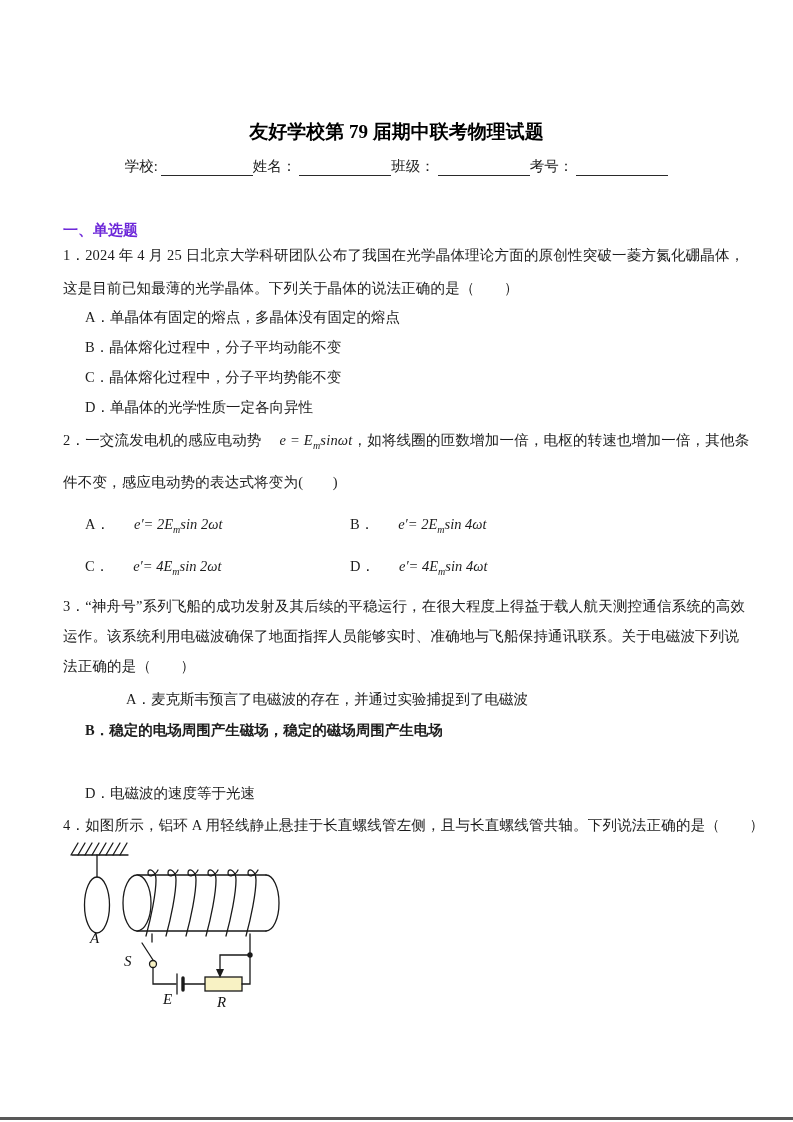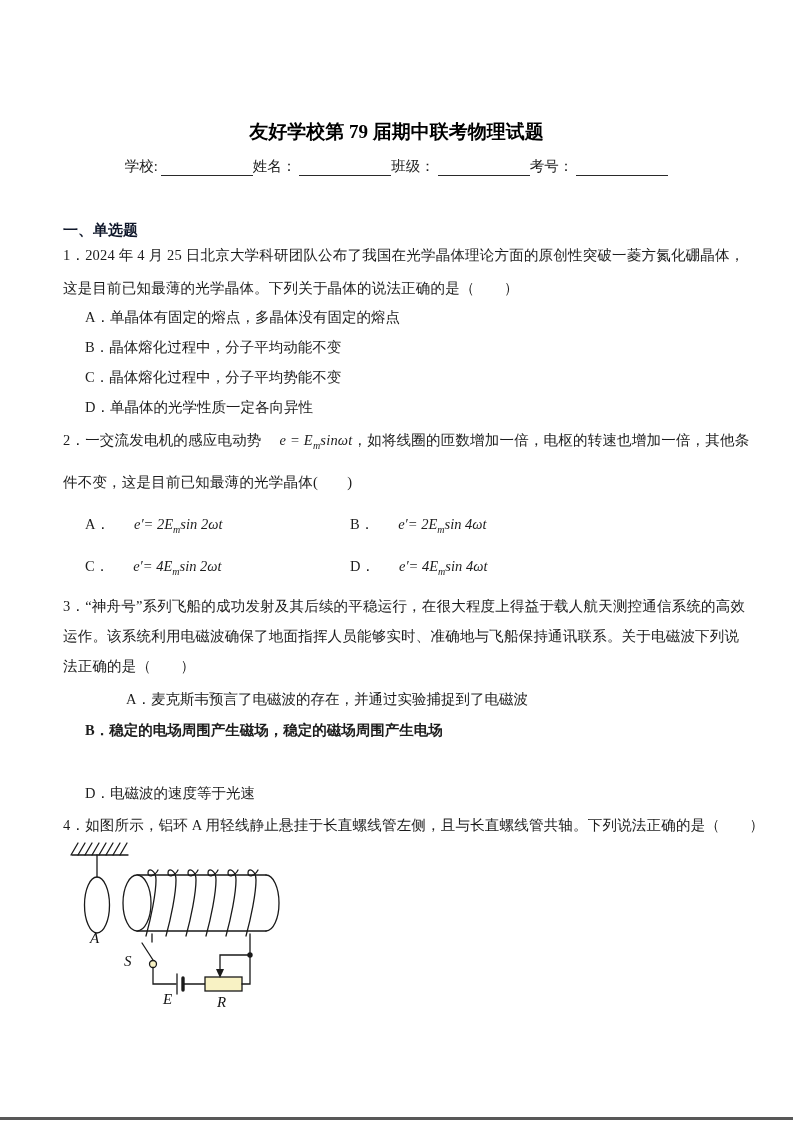--- a/index.html
+++ b/index.html
@@ -19,21 +19,21 @@
   .header-fields{
     left:0;top:157px;width:100%;
     display:flex;justify-content:center;align-items:center;
     font-size:14.5px;
   }
   .field{display:flex;align-items:flex-end;}
   .blank{
     display:inline-block;width:92px;height:15px;
     border-bottom:1.5px solid #2a2a2a;margin-left:3px;
   }
-  .section-heading{left:63px;top:221px;font-weight:bold;font-size:15px;color:#0f172a;}
+  .section-heading{left:63px;top:221px;font-weight:bold;font-size:15px;color:#6d28d9;}
   .bodyline{font-size:14.5px;letter-spacing:0.2px;}
   .opt{font-size:14.5px;}
   .math{font-style:italic;margin-left:18px;}
   .math sub{font-size:10px;font-style:italic;}
   .opt-label{font-style:normal;margin-right:6px;}
   .bottom-divider{
     left:0;top:1117px;width:793px;height:3px;background:#585858;
   }
   svg text{font-family:"Liberation Serif","DejaVu Serif",serif;font-style:italic;font-size:15px;fill:#111;}
 </style>
@@ -68,21 +68,21 @@
   <div class="abs bodyline" style="left:63px;top:246px;">1．2024 年 4 月 25 日北京大学科研团队公布了我国在光学晶体理论方面的原创性突破一菱方氮化硼晶体，</div>
   <div class="abs bodyline" style="left:63px;top:279px;">这是目前已知最薄的光学晶体。下列关于晶体的说法正确的是（　　）</div>
   <div class="abs opt" style="left:85px;top:308px;">A．单晶体有固定的熔点，多晶体没有固定的熔点</div>
   <div class="abs opt" style="left:85px;top:368px;">C．晶体熔化过程中，分子平均势能不变</div>
   <div class="abs opt" style="left:85px;top:338px;">B．晶体熔化过程中，分子平均动能不变</div>
   <div class="abs opt" style="left:85px;top:398px;">D．单晶体的光学性质一定各向异性</div>
 
   <div class="abs bodyline" style="left:63px;top:431px;">
     <span>2．一交流发电机的感应电动势</span><span class="math"><span>e = E</span><sub>m</sub><span>sinωt</span></span><span>，如将线圈的匝数增加一倍，电枢的转速也增加一倍，其他条</span>
   </div>
-  <div class="abs bodyline" style="left:63px;top:473px;">件不变，这是目前已知最薄的光学晶体(　　)</div>
+  <div class="abs bodyline" style="left:63px;top:473px;">件不变，感应电动势的表达式将变为(　　)</div>
 
   <div class="abs opt" style="left:85px;top:515px;">
     <span class="opt-label">A．</span><span class="math"><span>e′= 2E</span><sub>m</sub><span>sin 2ωt</span></span>
   </div>
   <div class="abs opt" style="left:350px;top:515px;">
     <span class="opt-label">B．</span><span class="math"><span>e′= 2E</span><sub>m</sub><span>sin 4ωt</span></span>
   </div>
   <div class="abs opt" style="left:85px;top:557px;">
     <span class="opt-label">C．</span><span class="math"><span>e′= 4E</span><sub>m</sub><span>sin 2ωt</span></span>
   </div>

